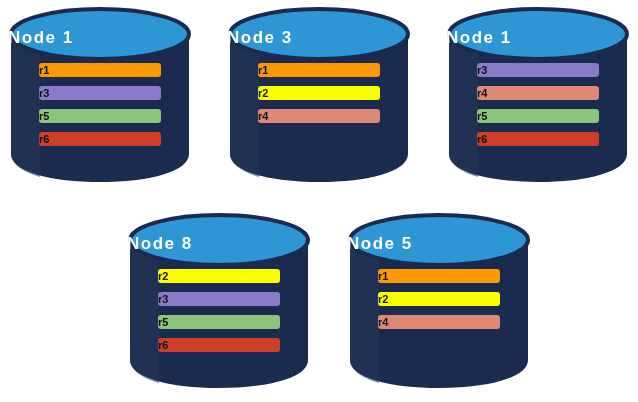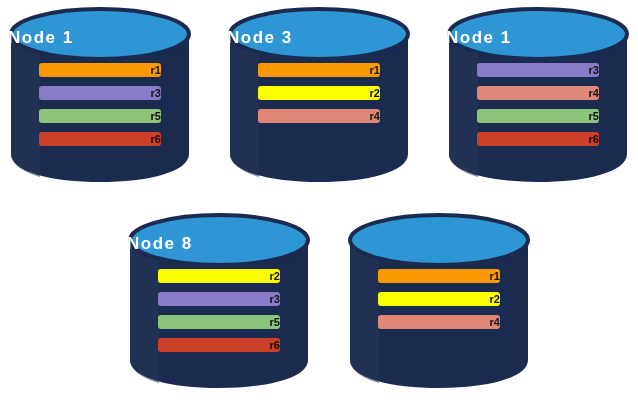--- a/index.html
+++ b/index.html
@@ -50,21 +50,21 @@
     position: absolute;
     top: 57px;
     left: 31px;
     width: 122px;
     z-index: 3;
   }
   .row-bar {
     height: 14px;
     margin-bottom: 9px;
     border-radius: 3px;
-    text-align: right;
+    text-align: left;
     font-size: 11px;
     font-weight: bold;
     color: #111111;
     line-height: 14px;
     font-family: "Liberation Sans", sans-serif;
     box-sizing: border-box;
   }
   
   #node-1 { left: 8px;   top: 6px; }
   #node-2 { left: 227px; top: 6px; }
@@ -131,19 +131,20 @@
         <div class="row-bar" style="background: rgb(140, 196, 124);">r5</div>
         <div class="row-bar" style="background: rgb(204, 63, 40);">r6</div>
       </div>
     </div>
     <div class="node" id="node-5">
       <svg class="cyl-svg" viewBox="0 0 184 178">
         <path d="M 3 27 L 3 148 C 3 166 44 176 92 176 C 140 176 181 166 181 148 L 181 27 Z" fill="#1B2A4F"></path>
         <path d="M 3 27 L 3 148 C 3 158 15 166 32 171 L 32 40 Z" fill="#243659" opacity="0.55"></path>
         <ellipse cx="92" cy="28" rx="89" ry="25" fill="#2E96D4" stroke="#1B2A4F" stroke-width="4"></ellipse>
       </svg>
+      <div class="node-title">Node  5</div>
       <div class="rows">
         <div class="row-bar" style="background: rgb(251, 154, 0);">r1</div>
         <div class="row-bar" style="background: rgb(252, 255, 0);">r2</div>
         <div class="row-bar" style="background: rgb(224, 136, 120);">r4</div>
       </div>
     </div>
   </div>
 
 </body></html>

